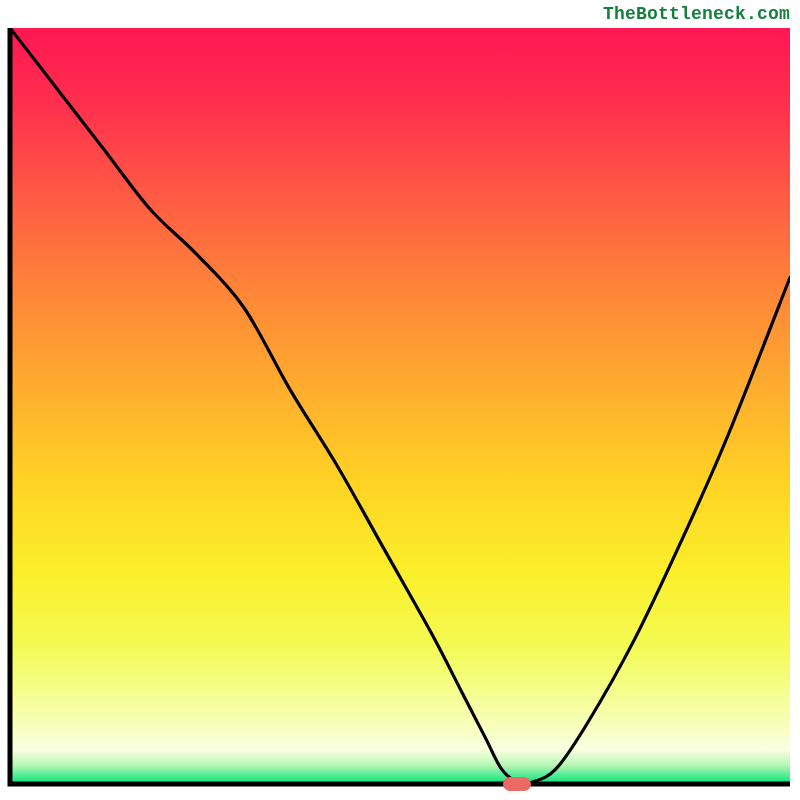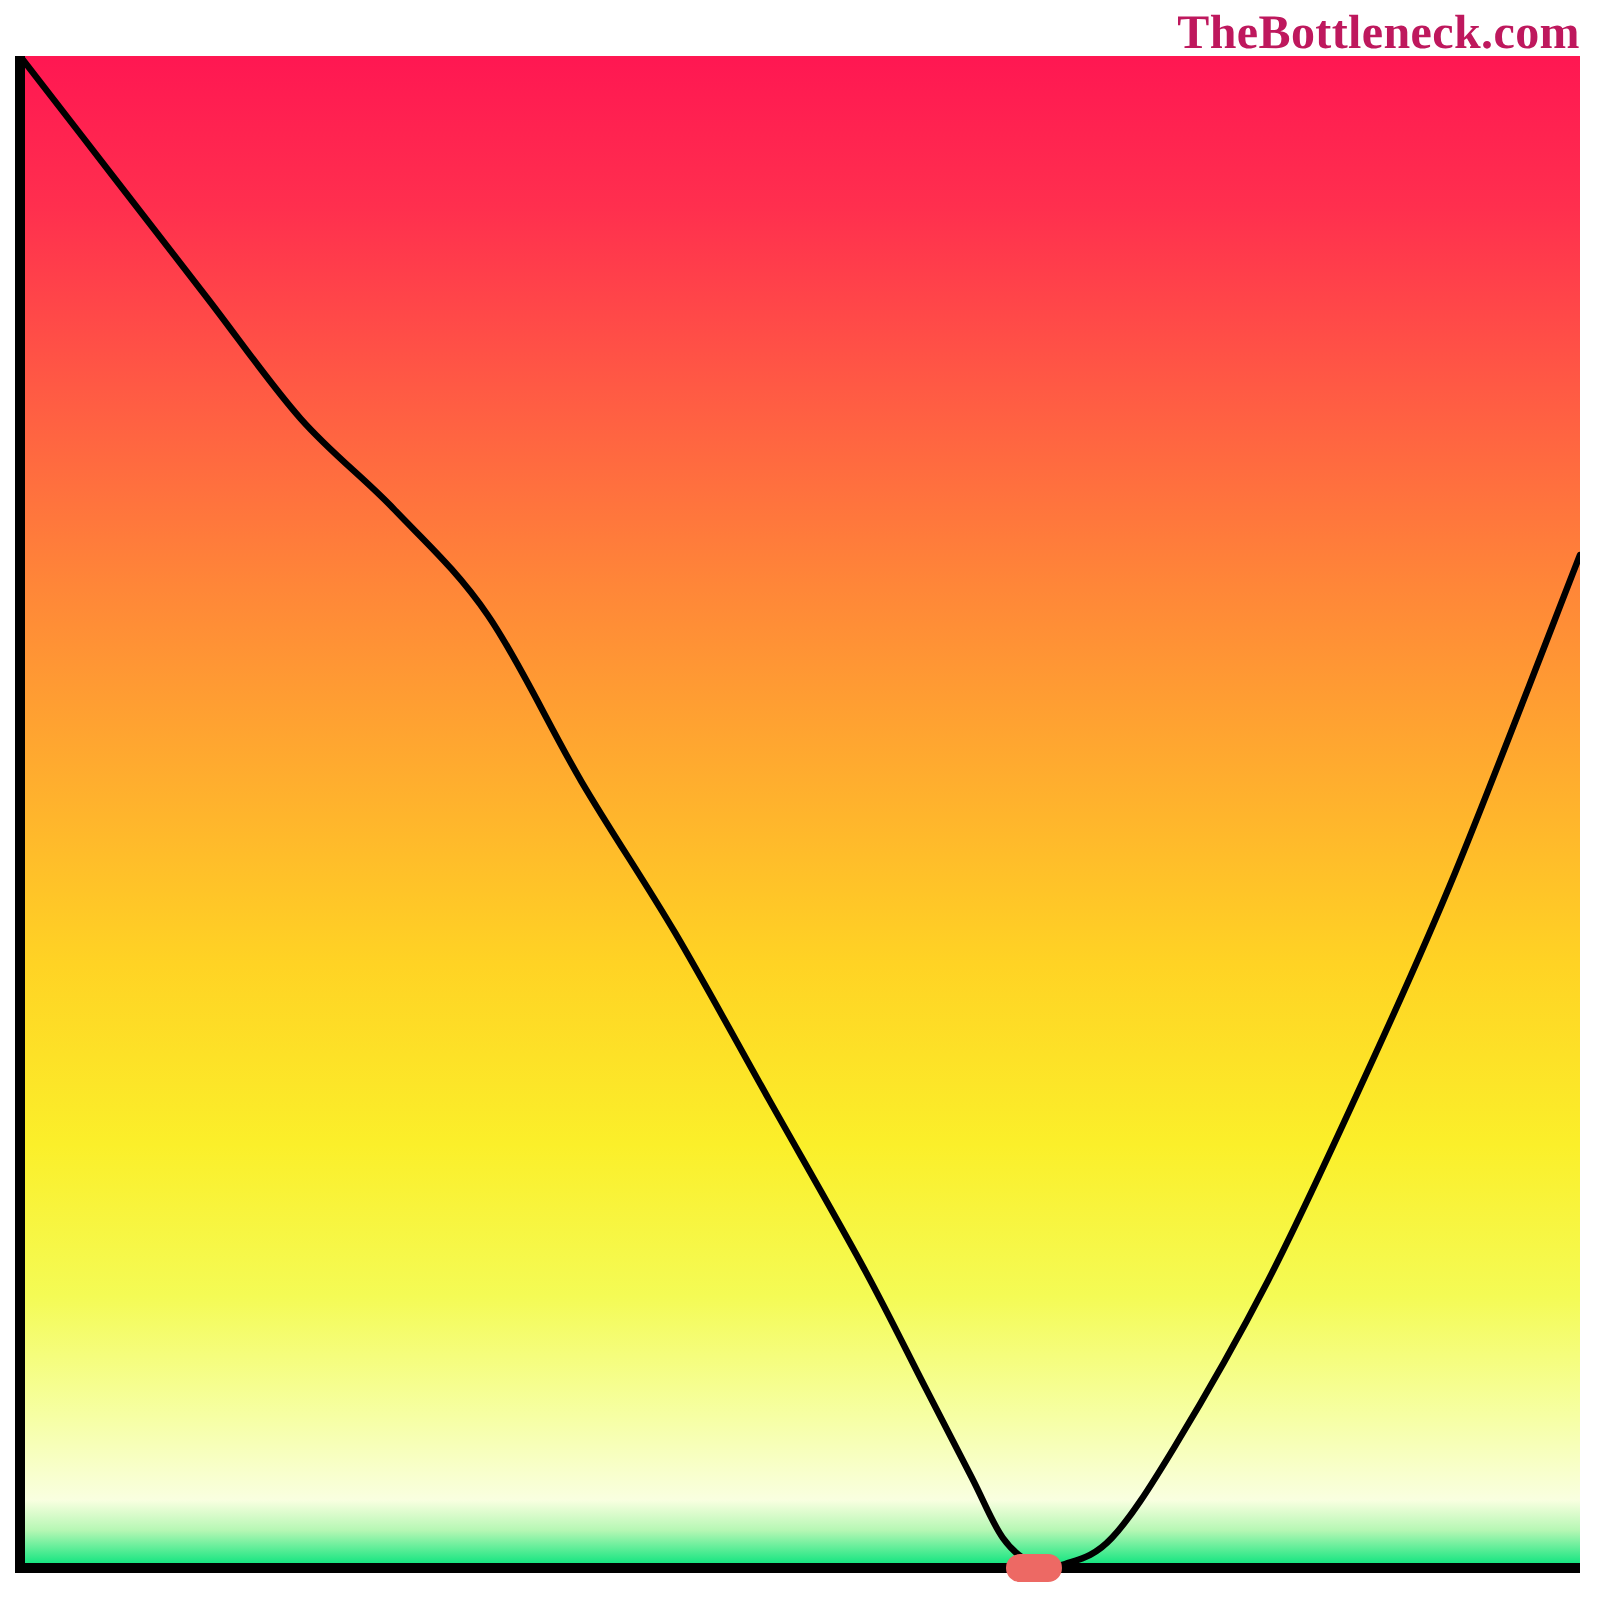--- a/index.html
+++ b/index.html
@@ -12,26 +12,26 @@
   }
   .chart-container {
     position: relative;
     width: 800px;
     height: 800px;
   }
   .watermark {
     position: absolute;
     top: 4px;
     right: 10px;
-    font-size: 24px;
+    font-size: 18px;
     font-weight: bold;
-    color: #be185d;
+    color: #15803d;
     letter-spacing: 0.2px;
     z-index: 10;
-    font-family: Liberation Serif, serif;
+    font-family: Liberation Mono, monospace;
   }
   svg.chart {
     position: absolute;
     top: 0;
     left: 0;
     width: 800px;
     height: 800px;
   }
 </style>
 </head>

